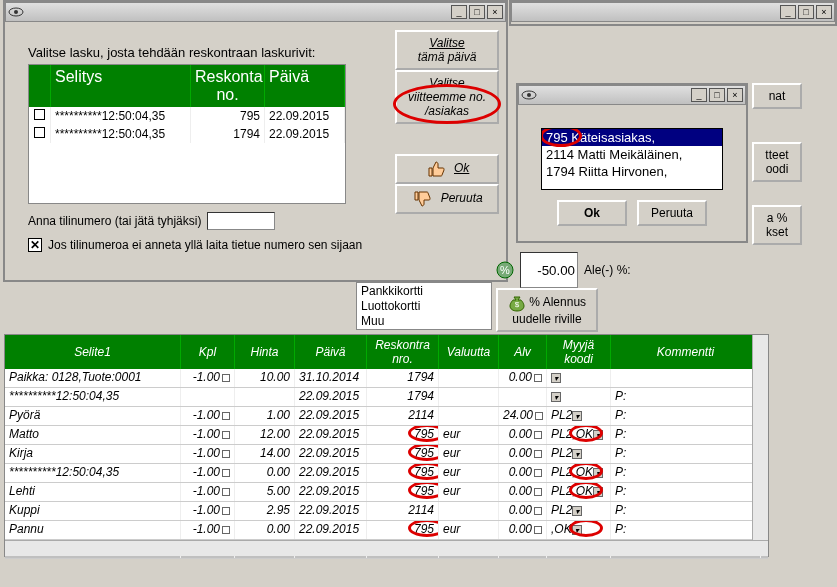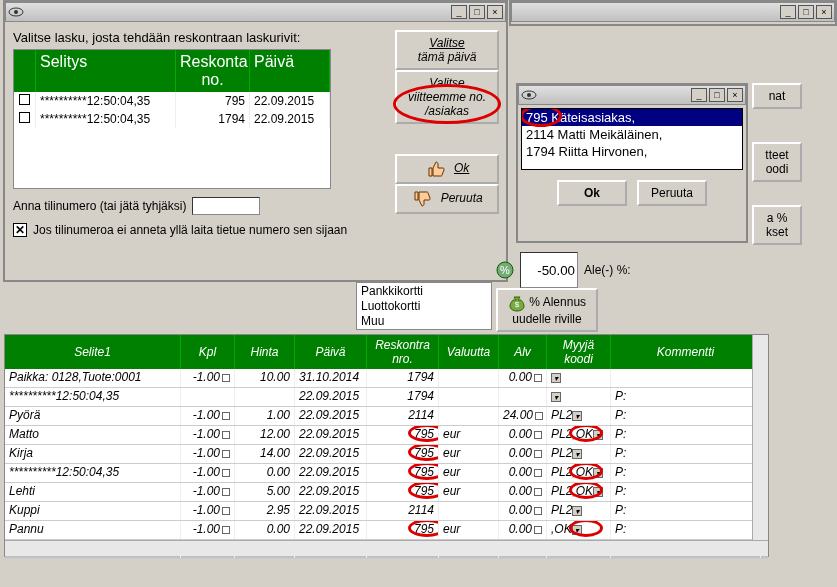--- a/index.html
+++ b/index.html
@@ -13,21 +13,21 @@
 .btn { border: 2px outset #fff; background: #d4d0c8; padding: 4px 10px; text-align: center; font-size: 12px; cursor: pointer; display: inline-block; }
 .btn u { text-decoration: underline; }
 
 .panel { position: absolute; background: #d4d0c8; border: 2px solid #888; }
 
 
 #bgwin { left: 509px; top: 0; width: 328px; height: 26px; }
 
 
 #dlg1 { left: 3px; top: 0; width: 505px; height: 282px; }
-#dlg1 .body { padding: 8px; position: relative; height: calc(100% - 20px); border-radius: 6px; }
+#dlg1 .body { padding: 23px; position: relative; height: calc(100% - 20px); border-radius: 6px; }
 #dlg1 .prompt { font-size: 13px; margin-bottom: 4px; }
 
 .mini-table { border: 1px solid #888; background: #fff; width: 318px; }
 .mini-table .hdr { display: flex; background: #008000; color: #fff; font-size: 16px; }
 .mini-table .hdr > div { padding: 3px 4px; border-right: 1px solid #0a0; }
 .mini-table .row { display: flex; background: #fff; }
 .mini-table .row > div { padding: 2px 4px; border-right: 1px solid #eee; font-size: 12px; }
 .mini-table .col-chk { width: 22px; text-align: center; }
 .mini-table .col-sel { width: 140px; }
 .mini-table .col-res { width: 74px; text-align: right; }
@@ -41,21 +41,21 @@
 
 #dlg1 .rbtns { position: absolute; left: 390px; top: 8px; display: flex; flex-direction: column; gap: 0; font-style: italic; }
 #dlg1 .rbtns .btn { width: 104px; padding: 4px 4px; }
 .ellipse { border: 3px solid #d00; border-radius: 50%; position: absolute; pointer-events: none; }
 
 
 .hand { width: 22px; height: 18px; display:inline-block; vertical-align:middle; margin-right:4px; }
 
 
 #dlg2 { left: 516px; top: 83px; width: 232px; height: 160px; }
-#dlg2 .body { padding: 3px; }
+#dlg2 .body { padding: 23px; }
 #dlg2 .listbox { border: 1px solid #000; background: #fff; height: 62px; overflow: hidden; font-size: 13px; }
 #dlg2 .listbox .item { padding: 1px 4px; }
 #dlg2 .listbox .item.sel { background: #000080; color: #fff; }
 #dlg2 .btnrow { display:flex; justify-content:center; gap:10px; margin-top:10px; }
 
 
 .ghostbtn { position:absolute; border:2px outset #fff; background:#d4d0c8; padding:4px 6px; font-size:12px; text-align:center; }
 
 
 #alerow { position:absolute; left:496px; top:252px; display:flex; align-items:center; gap:6px; }

